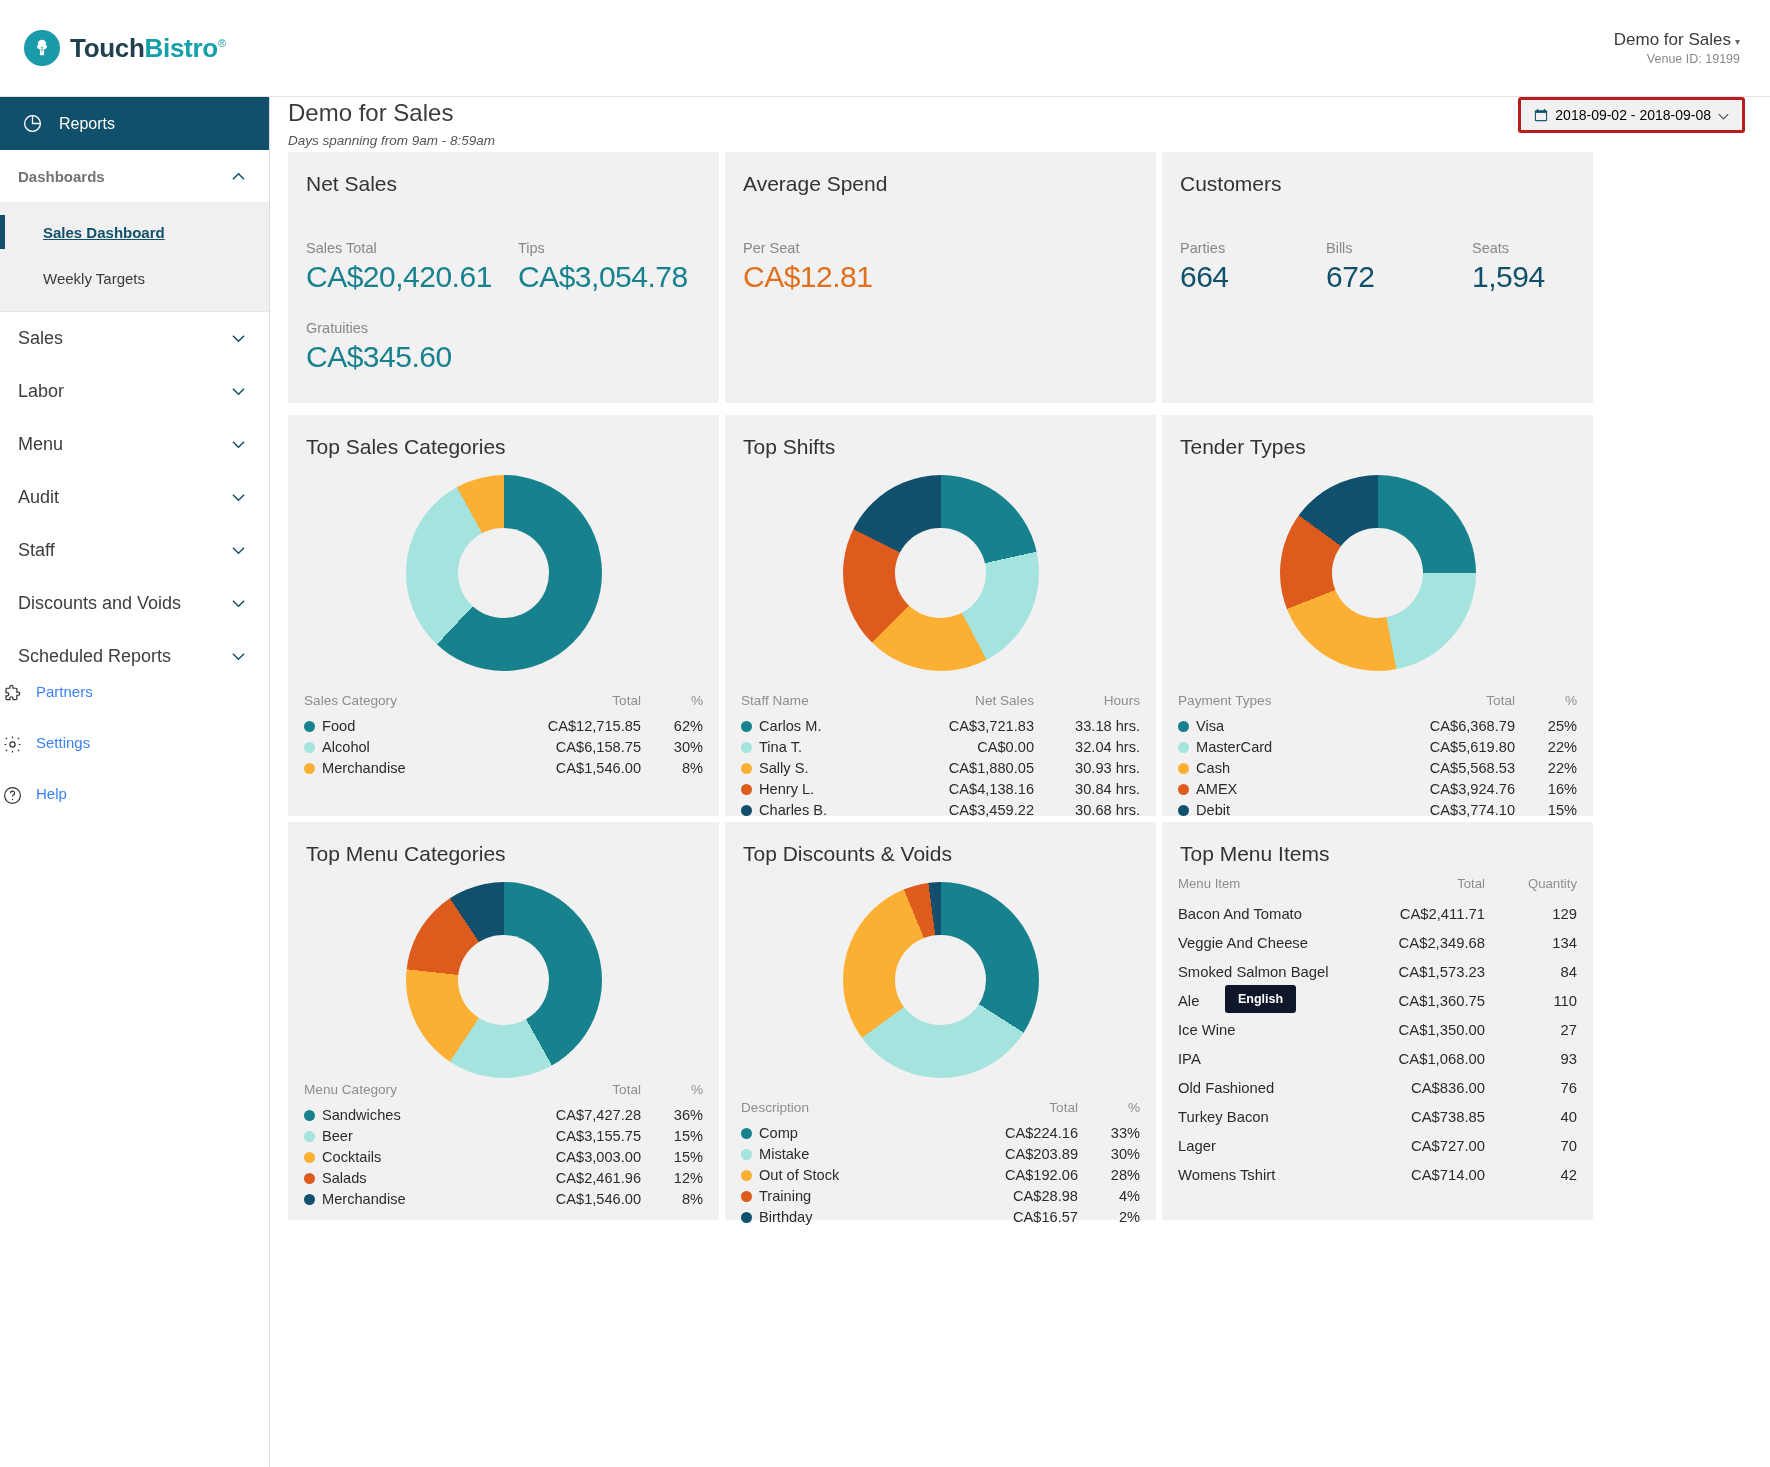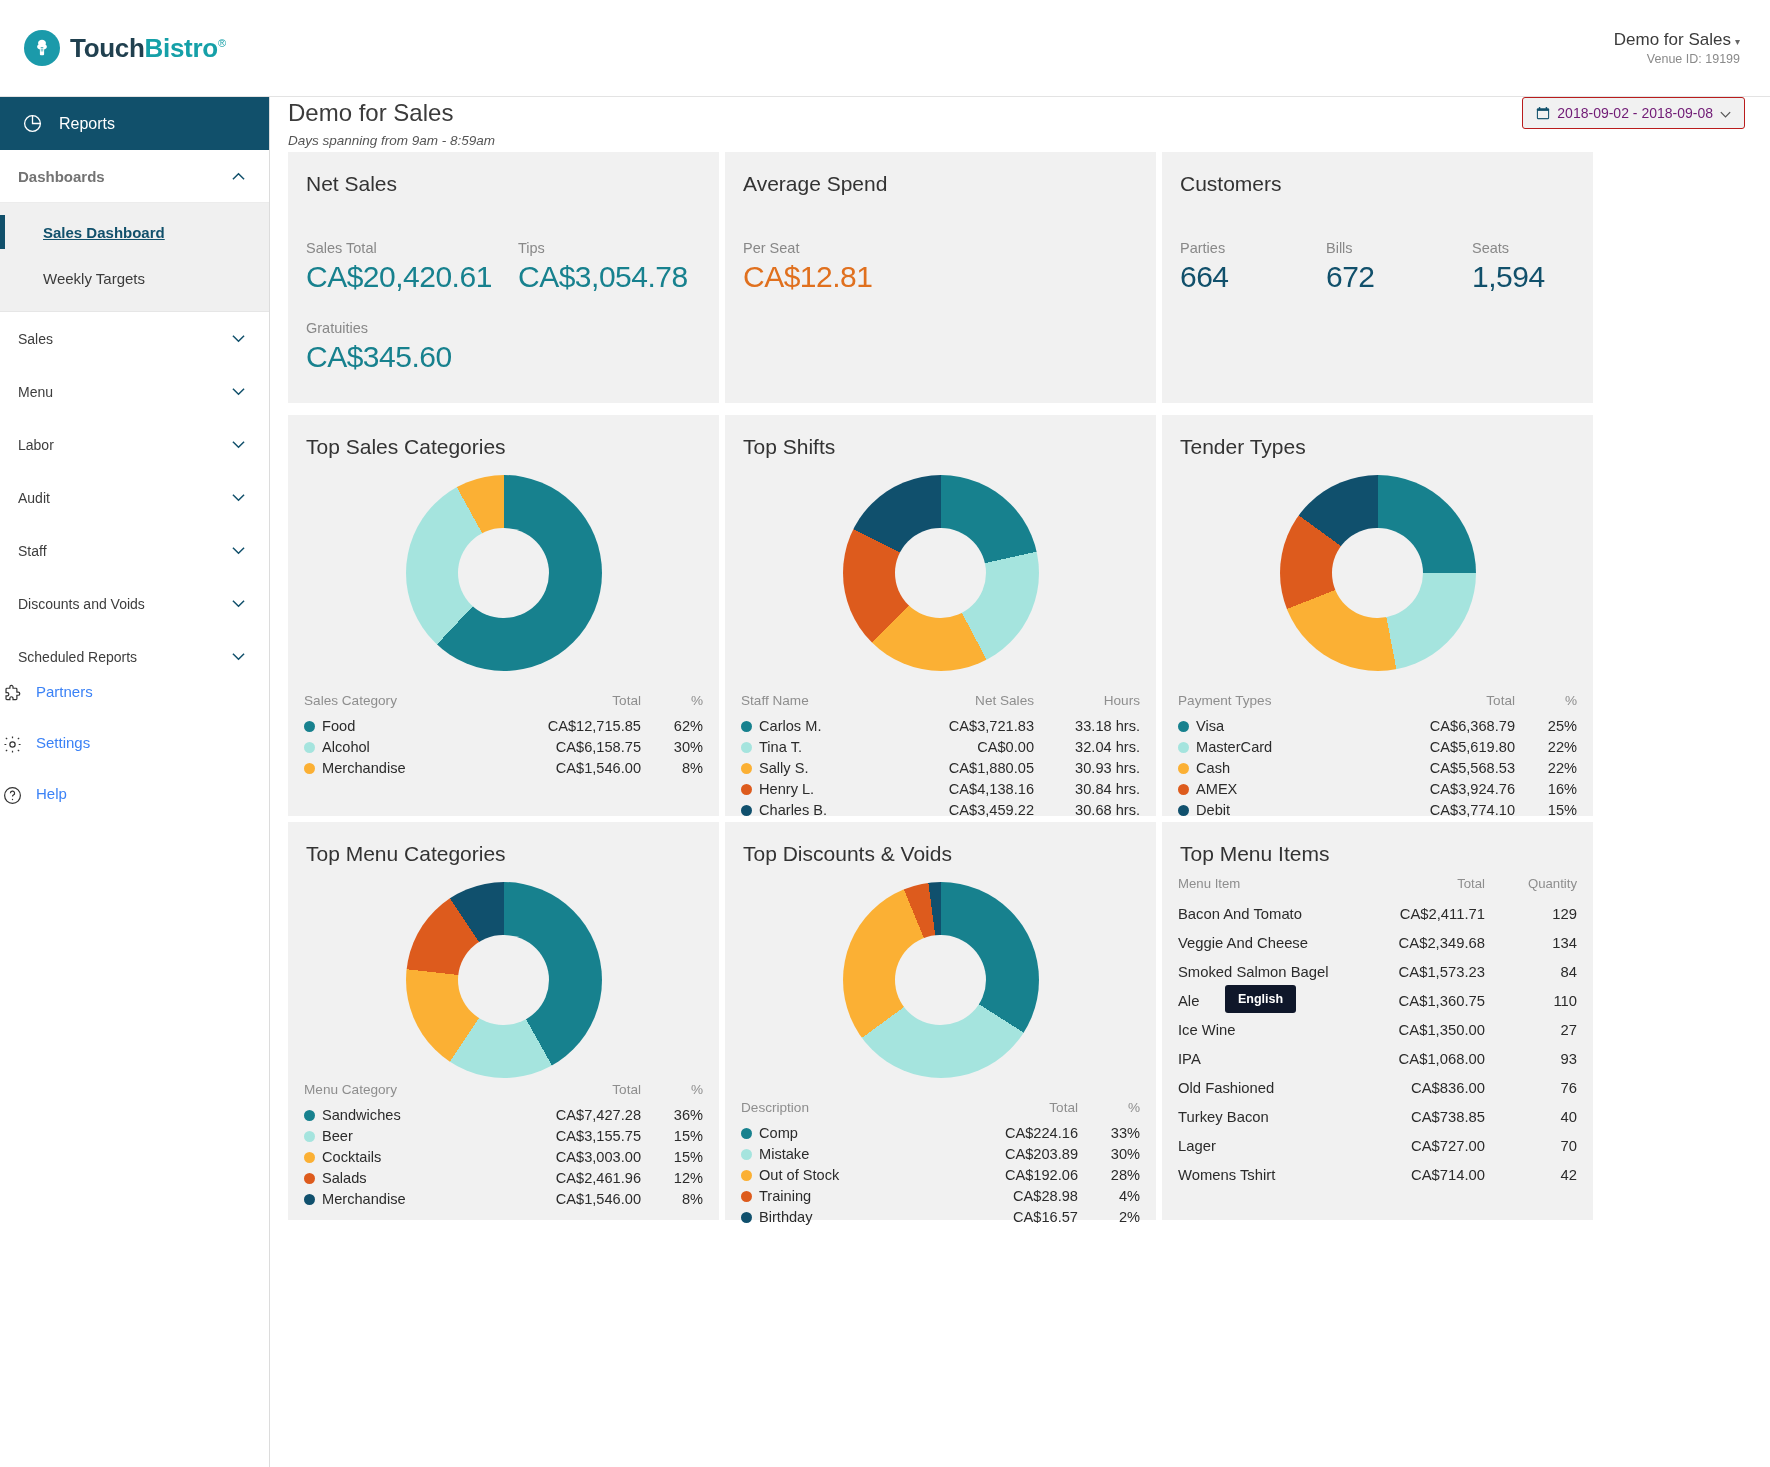--- a/index.html
+++ b/index.html
@@ -56,42 +56,42 @@
   .sub-item{
     height:46px; display:flex; align-items:center; padding-left:43px;
     font-size:15px; color:#3b3b3b; position:relative;
   }
   .sub-item.active{ color:#11506b; font-weight:bold;text-decoration:underline; }
   .sub-item.active:before{
     content:""; position:absolute; left:0; top:6px; bottom:6px; width:5px; background:#11506b;
   }
   .nav-row{
     height:53px; display:flex; align-items:center; justify-content:space-between;
-    padding:0 24px 0 18px; font-size:14px; color:#3d3d3d; background:#fff;
+    padding:0 24px 0 18px; font-size:18px; color:#3d3d3d; background:#fff;
   }
   .nav-row .chev{ color:#11506b; font-size:13px;}
   .nav-icon-row{
     height:51px; display:flex; align-items:flex-start; padding-left:2px;
     font-size:15px; color:#3b82f6; background:#fff;
   }
   .nav-icon-row .ic{ width:34px; display:flex; align-items:center; }
   .chev{ font-size:13px; line-height:1; }
 
   
   .main{
     position:absolute; left:270px; top:97px; width:1500px; height:1370px;
     background:#ffffff; padding:0 25px 0 18px;
   }
   .page-head{ position:relative; height:55px; padding-top:2px;}
   .page-title{ font-size:24px; color:#3b3b3b; line-height:28px;}
   .page-sub{ font-size:13.5px; font-style:italic; color:#555; margin-top:6px;}
   .daterange{
     position:absolute; right:0; top:0;
-    background:#f1f1f1; border:1px solid #b91c1c; border-radius:3px;
-    padding:7px 13px; font-size:14px; color:#701a75; display:flex; align-items:center; gap:7px;
+    background:#f1f1f1; border:3px solid #b91c1c; border-radius:3px;
+    padding:7px 13px; font-size:14px; color:#000000; display:flex; align-items:center; gap:7px;
     white-space:nowrap;
   }
   .cal-ic{ color:#11506b; display:flex; }
 
   .grid{ display:flex; flex-wrap:wrap; gap:6px; }
   .card{
     background:#f1f1f1; position:relative;
   }
   .card-title{ font-size:21px; color:#333; padding:20px 0 0 18px; }
 
@@ -202,27 +202,27 @@
     </div>
   </div>
 
   <div class="nav-row">
     <span>Sales</span>
     <span class="chev"><svg width="13" height="9" viewBox="0 0 14 9">
           <path d="M1 1.5 7 7.5l6-6" stroke="#11506b" stroke-width="1.6" fill="none"></path>
         </svg></span>
   </div>
   <div class="nav-row">
-    <span>Menu</span>
+    <span>Labor</span>
     <span class="chev"><svg width="13" height="9" viewBox="0 0 14 9">
           <path d="M1 1.5 7 7.5l6-6" stroke="#11506b" stroke-width="1.6" fill="none"></path>
         </svg></span>
   </div>
   <div class="nav-row">
-    <span>Labor</span>
+    <span>Menu</span>
     <span class="chev"><svg width="13" height="9" viewBox="0 0 14 9">
           <path d="M1 1.5 7 7.5l6-6" stroke="#11506b" stroke-width="1.6" fill="none"></path>
         </svg></span>
   </div>
   <div class="nav-row">
     <span>Audit</span>
     <span class="chev"><svg width="13" height="9" viewBox="0 0 14 9">
           <path d="M1 1.5 7 7.5l6-6" stroke="#11506b" stroke-width="1.6" fill="none"></path>
         </svg></span>
   </div>

